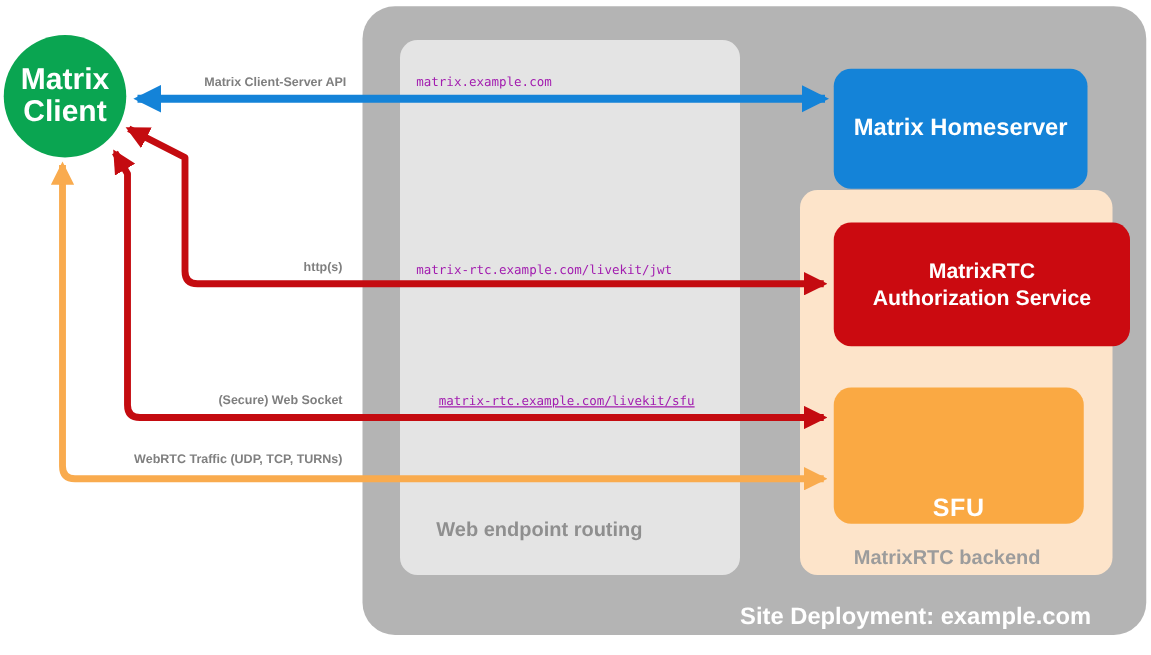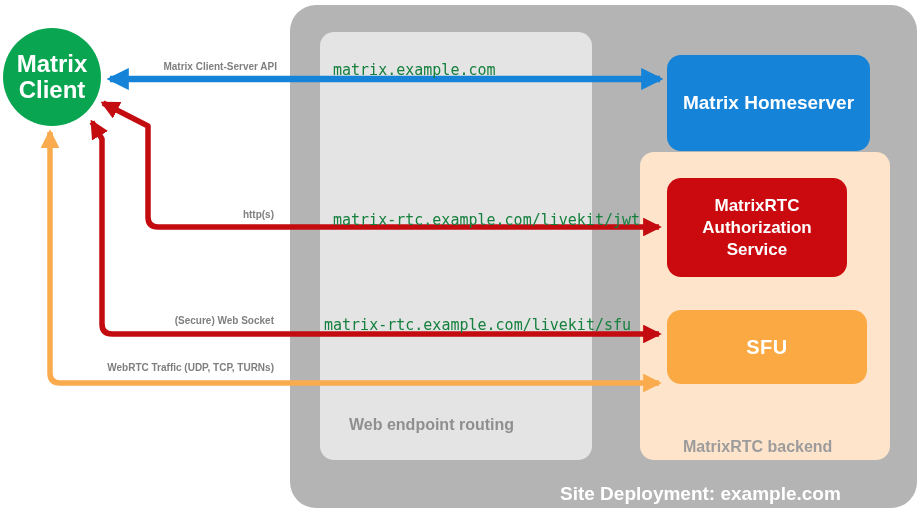--- a/index.html
+++ b/index.html
@@ -12,36 +12,36 @@
   .inner-box{left:320px;top:32px;width:272px;height:428px;background:var(--inner-gray);border-radius:14px;}
   .backend-box{left:640px;top:152px;width:250px;height:308px;background:var(--peach);border-radius:14px;}
 
   
   .node{display:flex;align-items:center;justify-content:center;text-align:center;
         color:#ffffff;font-weight:bold;}
   .client-circle{left:3px;top:28px;width:98px;height:98px;border-radius:50%;
         background:var(--green);font-size:24px;line-height:26px;padding:0 10px;box-sizing:border-box;}
   .homeserver{left:667px;top:31px;width:203px;height:96px;border-radius:14px;
         background:var(--blue);font-size:19px;margin-top:24px;}
-  .auth-service{left:667px;top:178px;width:180px;height:99px;border-radius:14px;
+  .auth-service{left:667px;top:178px;width:237px;height:99px;border-radius:14px;
         background:var(--red);font-size:17px;line-height:22px;padding:12px 28px;box-sizing:border-box;}
-  .sfu{left:667px;top:310px;width:200px;height:74px;border-radius:14px;
-        background:var(--orange);font-size:20px;letter-spacing:.5px;}
+  .sfu{left:667px;top:310px;width:200px;height:109px;border-radius:14px;
+        background:var(--orange);font-size:20px;letter-spacing:.5px;align-items:flex-end;}
 
   
   .caption{font-weight:bold;font-size:16px;color:#8f8f8f;}
   .cap-routing{left:336px;top:416px;margin-left:13px;}
   .cap-backend{left:657px;top:438px;color:#9c9c9c;margin-left:26px;}
-  .cap-site{left:560px;top:483px;width:345px;text-align:left;color:#ffffff;font-size:19px;}
+  .cap-site{left:560px;top:483px;width:345px;text-align:center;color:#ffffff;font-size:19px;}
 
   
-  .url{font-family:"DejaVu Sans Mono",monospace;font-size:15px;color:#15803d;white-space:pre;}
+  .url{font-family:"DejaVu Sans Mono",monospace;font-size:10px;color:#a21caf;white-space:pre;}
   .url-hs{left:333px;top:61px;}
   .url-jwt{left:333px;top:211px;}
-  .url-sfu{left:324px;top:316px;}
+  .url-sfu{left:351px;top:316px;text-decoration:underline;}
 
   
   .arrow-label{font-weight:bold;font-size:10px;color:var(--label-gray);text-align:center;white-space:nowrap;}
   .lbl-api{right:644px;top:61px;}
   .lbl-http{right:647px;top:209px;}
   .lbl-ws{right:647px;top:315px;}
   .lbl-webrtc{right:647px;top:362px;}
 
   
   svg.arrows{left:0;top:0;pointer-events:none;}

